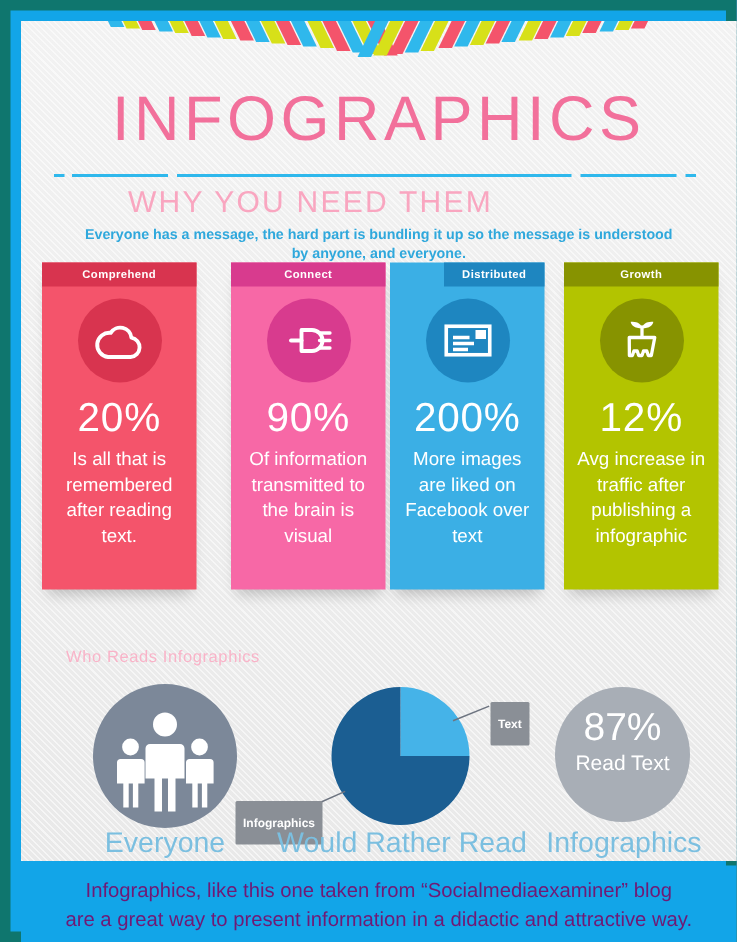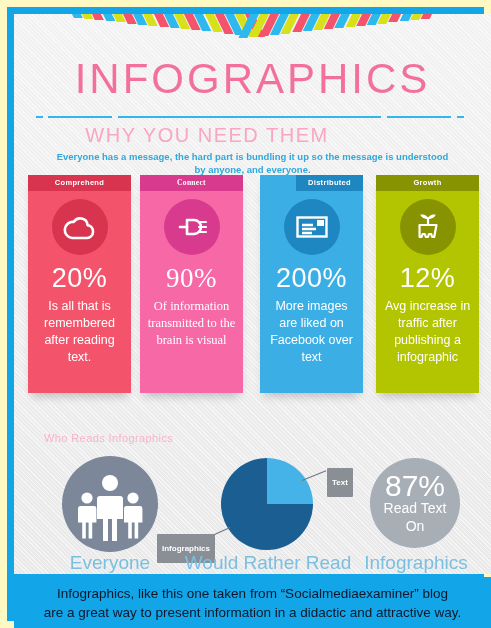--- a/index.html
+++ b/index.html
@@ -4,21 +4,21 @@
 <style>
   html,body{margin:0;padding:0;}
   body{
     width:491px;height:628px;overflow:hidden;
     background:#15151a;
     font-family:"Liberation Sans", sans-serif;
   }
   .frame{
     position:absolute;left:0;top:0;width:491px;height:628px;
     box-sizing:border-box;
-    border:7px solid #fef9c3;
+    border:7px solid #0f766e;
     background:#12A5E8;
   }
   .inner{
     position:absolute;left:7px;top:7px;width:477px;height:560px;
     background:#eeeeee;
     background-image:
       repeating-linear-gradient(45deg, rgba(255,255,255,.55) 0 1px, rgba(0,0,0,0) 1px 3px),
       linear-gradient(#f2f2f2,#e9e9e9);
     overflow:hidden;
   }
@@ -96,21 +96,21 @@
   .leader{position:absolute;background:#6d7480;height:1px;transform-origin:left center;}
 
   .bigpct{
     position:absolute;left:0;width:100%;text-align:center;
     color:#fff;font-weight:300;
   }
 
   
   .footer{
     position:absolute;left:7px;top:570px;width:477px;height:51px;
-    background:#12A5E8;color:#0f172a;
+    background:#12A5E8;color:#701a75;
     display:flex;align-items:center;justify-content:center;
     text-align:center;
   }
   .footer span{font-size:13.5px;line-height:19px;padding:0 6px;font-weight:300;}
 </style>
 </head>
 <body>
 
 <div class="frame">
   <div class="inner">
@@ -175,21 +175,21 @@
           <div class="icon-circle" style="background: rgb(216, 52, 79);">
             <svg width="34" height="26" viewBox="0 0 34 26" aria-hidden="true">
               <path d="M9 24 h15 a6.5 6.5 0 0 0 0.6 -12.9 a7.5 7.5 0 0 0 -13.8 -3.2 A6.4 6.4 0 0 0 9 24 z" fill="none" stroke="#ffffff" stroke-width="2.6" stroke-linejoin="round"></path>
             </svg>
           </div>
           <div class="stat">20%</div>
           <div class="desc">Is all that is remembered after reading text.</div>
         </div>
       </div>
 
-      <div class="card" style="left: 112px; background: rgb(247, 104, 166); font-family: Liberation Serif, serif;">
+      <div class="card" style="left: 126px; background: rgb(247, 104, 166);">
         <div class="card-head" style="background: rgb(216, 59, 142);">Connect</div>
         <div class="card-body">
           <div class="icon-circle" style="background: rgb(216, 59, 142);">
             <svg width="36" height="24" viewBox="0 0 36 24" aria-hidden="true">
               <path d="M6 12 h7" stroke="#fff" stroke-width="2.6" stroke-linecap="round"></path>
               <path d="M13 5 h7 a7 7 0 0 1 0 14 h-7 z" fill="none" stroke="#fff" stroke-width="2.6" stroke-linejoin="round"></path>
               <path d="M25 7 h7 M25 12 h7 M25 17 h7" stroke="#fff" stroke-width="2.2" stroke-linecap="round"></path>
             </svg>
           </div>
           <div class="stat">90%</div>
@@ -250,23 +250,22 @@
         <path d="M50 50 L50 4 A46 46 0 0 1 96 50 Z" fill="#45B3E8"></path>
         <path d="M50 50 L96 50 A46 46 0 1 1 50 4 Z" fill="#1B5E92"></path>
       </svg>
       <div class="leader" style="left:288px;top:28px;width:26px;transform:rotate(-22deg);"></div>
       <div class="taglabel" style="left:313px;top:16px;">Text</div>
       <div class="leader" style="left:196px;top:84px;width:22px;transform:rotate(-24deg);"></div>
       <div class="taglabel" style="left:143px;top:82px;">Infographics</div>
       <div class="caption" style="left:165px;top:100px;width:178px;">Would Rather Read</div>
 
       <div class="gcircle light" style="left:356px;top:6px;width:90px;height:90px;">
-        <div class="bigpct" style="top:11px;font-size:30px;">87%</div>
+        <div class="bigpct" style="top:11px;font-size:26px;">87%</div>
         <div class="bigpct" style="top:42px;font-size:14px;">Read Text</div>
-        <div class="bigpct" style="top:60px;font-size:14px;">On</div>
       </div>
       <div class="caption" style="left:340px;top:100px;width:124px;">Infographics</div>
 
     </div>
 
   </div>
 
   <div class="footer">
     <span>
       <span>Infographics, like this one taken from “Socialmediaexaminer” blog</span><br>

